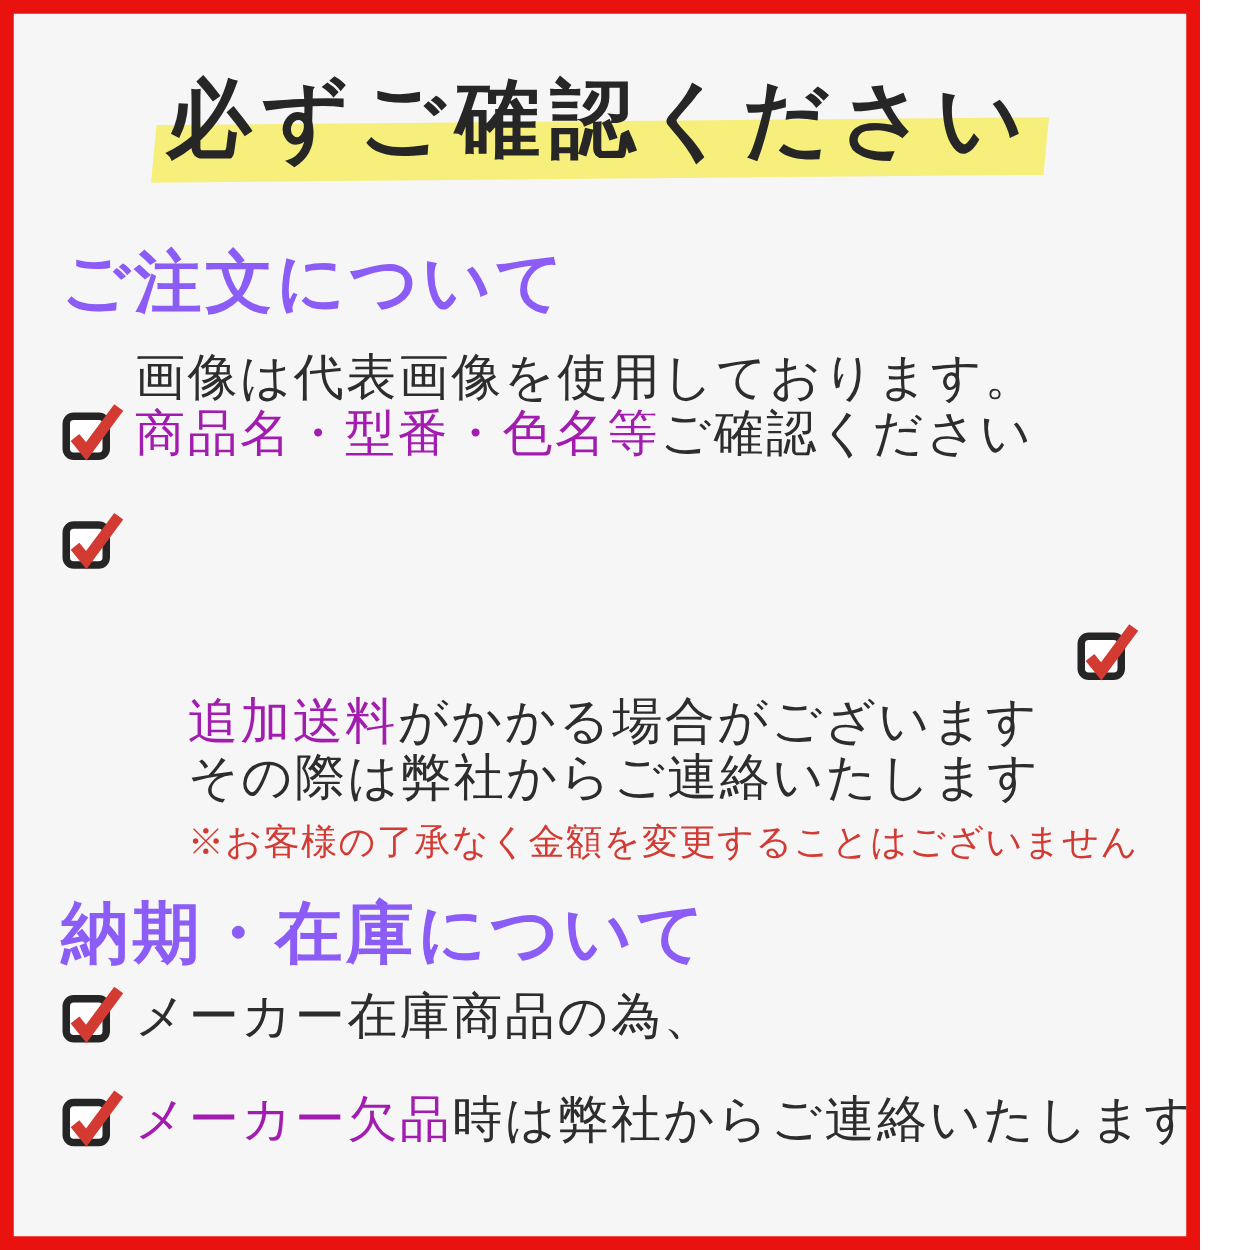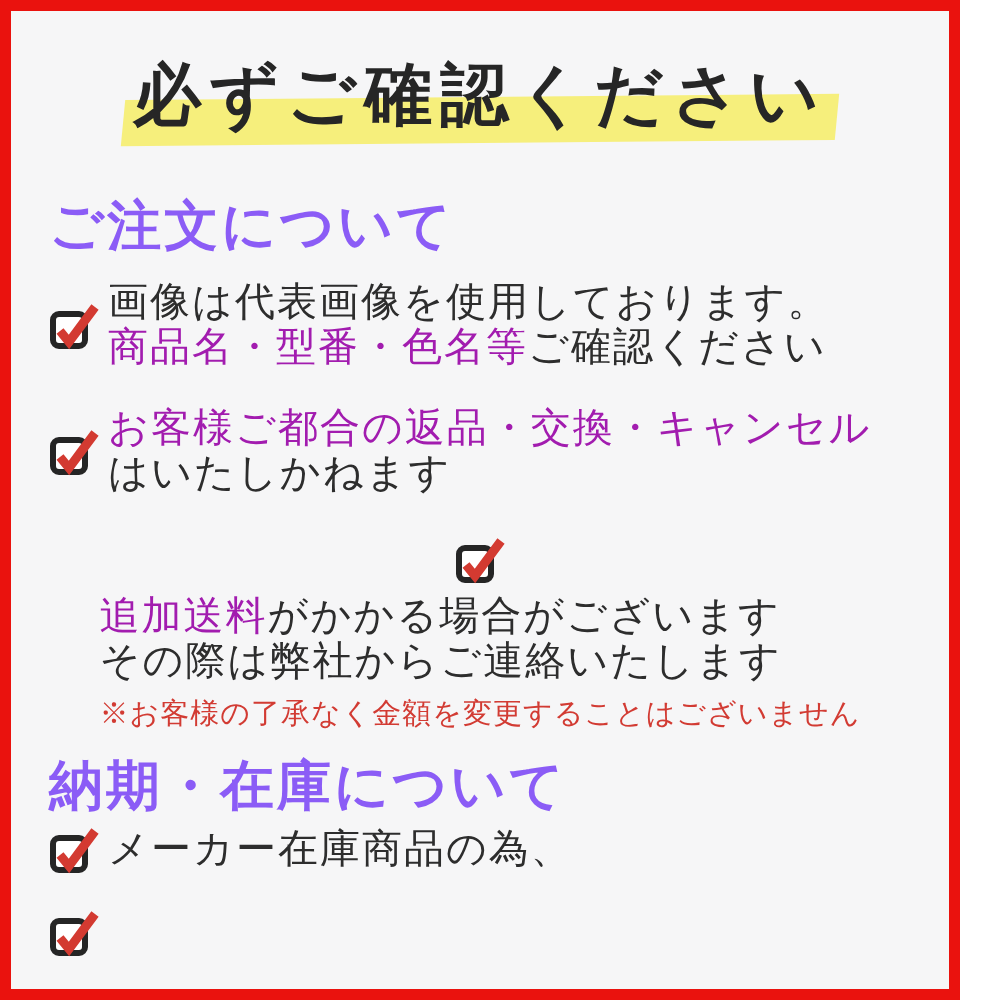--- a/index.html
+++ b/index.html
@@ -53,21 +53,21 @@
     letter-spacing: 3px;
     line-height: 1.0;
     color: #8b5cf6;
     white-space: nowrap;
   }
   .section-heading.first { margin-top: 55px; }
   .section-heading.second { margin-top: 30px; }
   
   .item {
     display: flex;
-    align-items: center;
+    align-items: flex-end;
     gap: 9px;
   }
   .item .checkbox {
     flex: none;
     width: 50px;
     height: 46px;
     margin-top: 5px;
   }
   .item .lines {
     font-size: 40px;
@@ -112,24 +112,20 @@
       <p><span class="seg-black">画像は代表画像を使用しております。</span></p>
       <p><span class="seg-red">商品名・型番・色名等</span><span class="seg-black">ご確認ください</span></p>
     </div>
   </div>
 
   <div class="item mt-item-2">
     <svg class="checkbox" viewBox="0 0 50 46" xmlns="http://www.w3.org/2000/svg">
       <rect x="4" y="10" width="32" height="32" rx="6" fill="#ffffff" stroke="#252525" stroke-width="6"></rect>
       <path d="M11 27 L20 38 L46 3" fill="none" stroke="#d33a31" stroke-width="9"></path>
     </svg>
-    <div class="lines">
-      <p><span class="seg-red">お客様ご都合の返品・交換・キャンセル</span></p>
-      <p><span class="seg-black">はいたしかねます</span></p>
-    </div>
   </div>
 
   <div class="item mt-item-3">
     <svg class="checkbox" viewBox="0 0 50 46" xmlns="http://www.w3.org/2000/svg">
       <rect x="4" y="10" width="32" height="32" rx="6" fill="#ffffff" stroke="#252525" stroke-width="6"></rect>
       <path d="M11 27 L20 38 L46 3" fill="none" stroke="#d33a31" stroke-width="9"></path>
     </svg>
     <div class="lines">
       <p><span class="seg-red">追加送料</span><span class="seg-black">がかかる場合がございます</span></p>
       <p><span class="seg-black">その際は弊社からご連絡いたします</span></p>
@@ -147,15 +143,18 @@
     <div class="lines">
       <p><span class="seg-black">メーカー在庫商品の為、</span></p>
     </div>
   </div>
 
   <div class="item mt-item-5">
     <svg class="checkbox" viewBox="0 0 50 46" xmlns="http://www.w3.org/2000/svg">
       <rect x="4" y="10" width="32" height="32" rx="6" fill="#ffffff" stroke="#252525" stroke-width="6"></rect>
       <path d="M11 27 L20 38 L46 3" fill="none" stroke="#d33a31" stroke-width="9"></path>
     </svg>
+    <div class="lines">
+      <p><span class="seg-red">メーカー欠品</span><span class="seg-black">時は弊社からご連絡いたします</span></p>
+    </div>
   </div>
 
 </div>
 
 </body></html>

